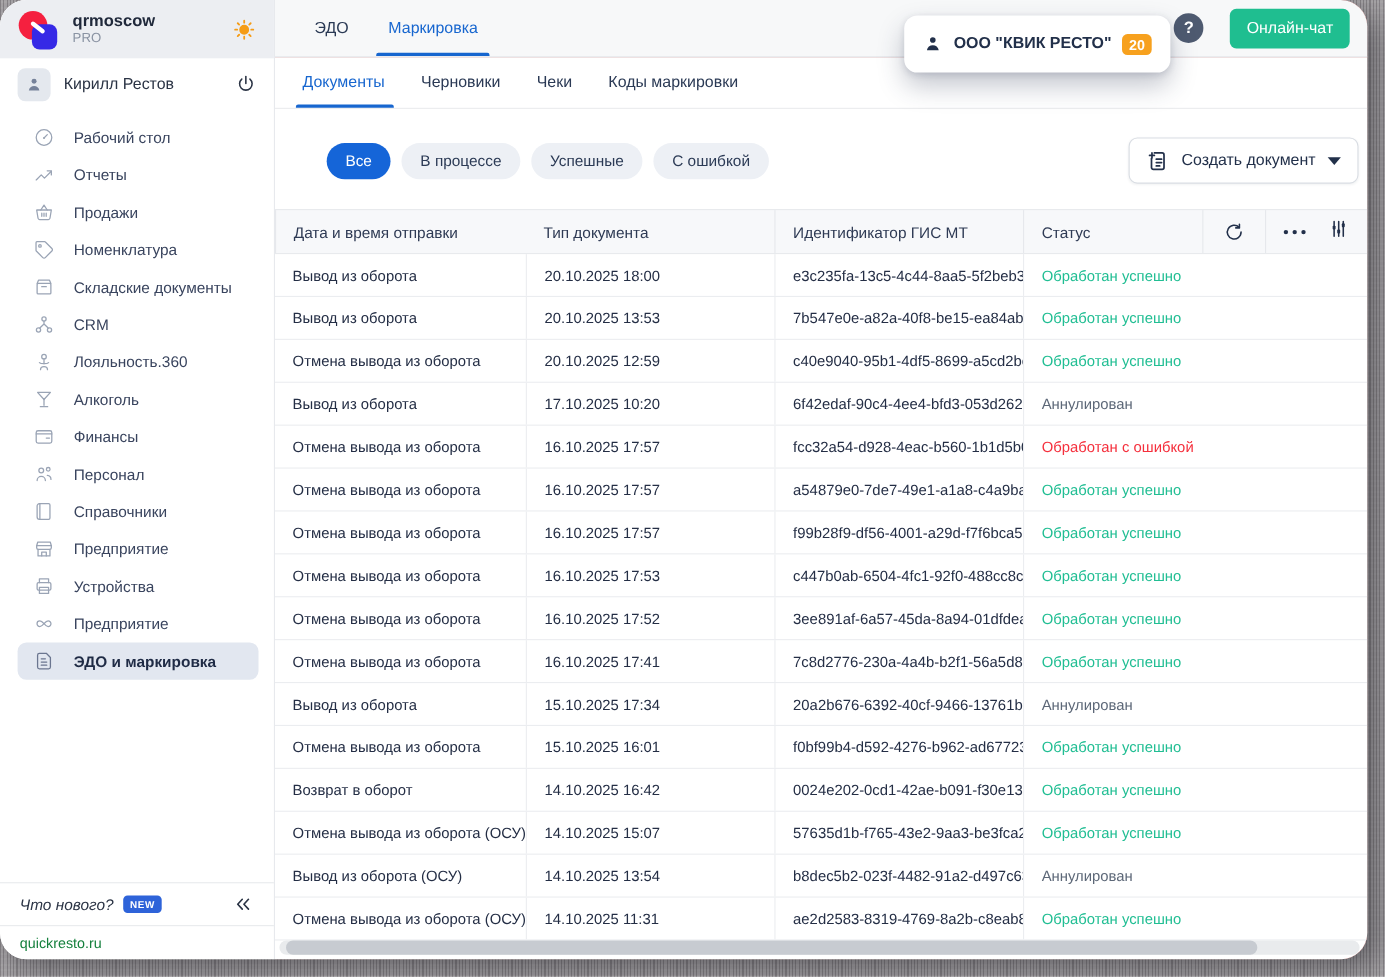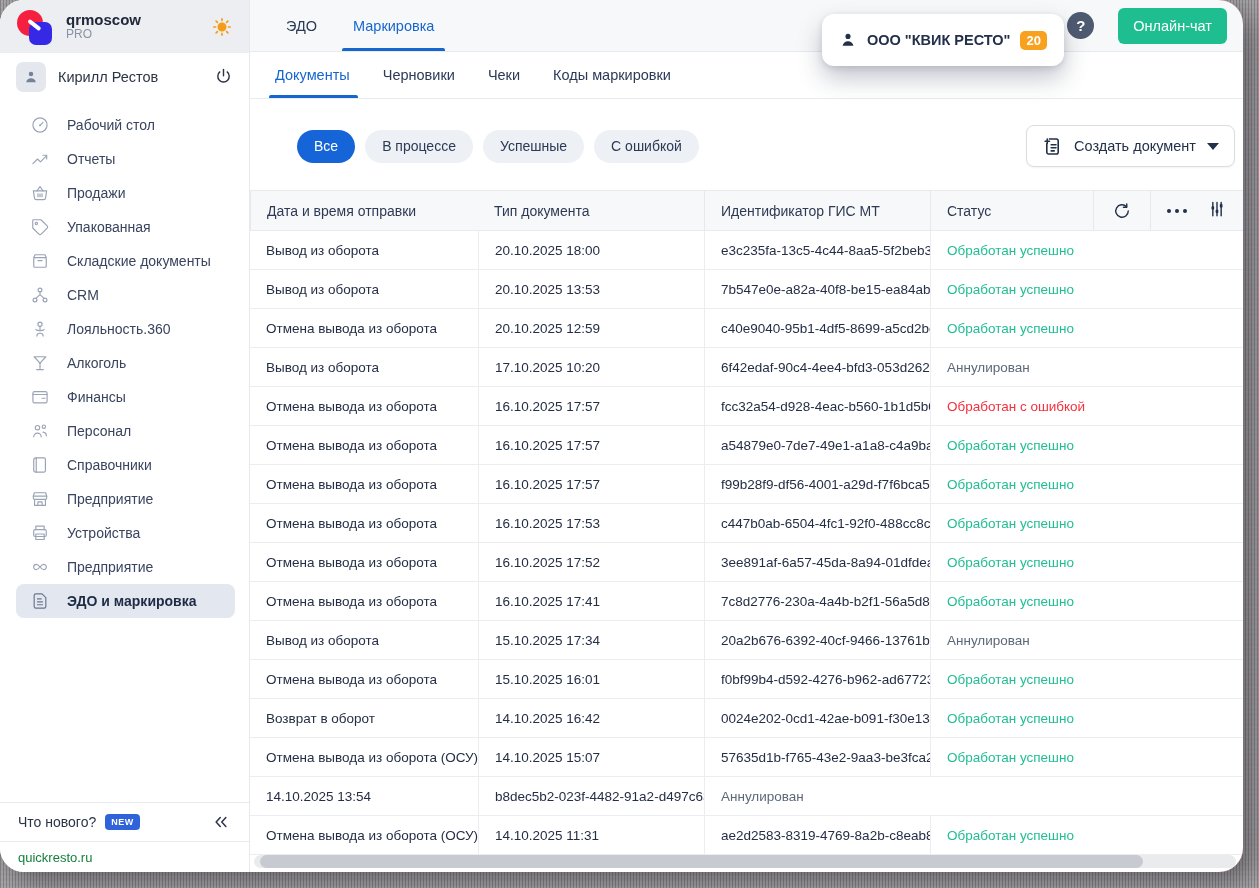--- a/index.html
+++ b/index.html
@@ -35,21 +35,21 @@
   .user-name{ font-size:14.5px; color:#2B3445; flex:1; }
   .power{ color:#2B3445; width:19px; height:19px; }
   .menu{ flex:1; padding-top:8px; overflow:hidden; }
   .menu-item{ height:34px; margin:0 14px 0 16px; padding-left:14px; border-radius:8px; display:flex; align-items:center; gap:17px; cursor:pointer; color:#39445E; font-size:14px; }
   .menu-item .mi-icon{ width:20px; height:20px; color:#9AA4B5; flex:none; display:flex; align-items:center; justify-content:center; }
   .menu-item .mi-icon svg{ width:20px; height:20px; fill:none; stroke:currentColor; stroke-width:1.4; stroke-linecap:round; stroke-linejoin:round; }
   .menu-item.active{ background:#E2E7F0; color:#1F2B45; font-weight:700; }
   .menu-item.active .mi-icon{ color:#6B7690; }
   .side-footer{ flex:none; }
   .f-row1{ height:39px; border-top:1px solid #E8EAED; display:flex; align-items:center; gap:9px; padding:0 18px; }
-  .whats-new{ font-size:14px; color:#2B3445; cursor:pointer; }
+  .whats-new{ font-size:14px; color:#2B3445; cursor:pointer;font-style:italic; }
   .new-badge{ background:#2E63D9; color:#fff; font-size:9px; font-weight:700; letter-spacing:.5px; padding:3px 6px; border-radius:4px; }
   .collapse{ margin-left:auto; width:20px; height:20px; color:#2B3445; }
   .collapse svg{ width:18px; height:18px; fill:none; stroke:currentColor; stroke-width:2; stroke-linecap:round; stroke-linejoin:round; }
   .f-row2{ height:31px; border-top:1px solid #E8EAED; display:flex; align-items:center; padding:0 18px; }
   .site-link{ font-size:13px; color:#15803d; text-decoration:none; cursor:pointer; }
   
   .main{ flex:1; min-width:0; display:flex; flex-direction:column; position:relative; background:#7f1d1d; }
   .topbar{ height:52px; flex:none; background:#F7F8F9; border-bottom:1px solid #E7E9ED; display:flex; align-items:stretch; padding:0 14px 0 33px; }
   .tabs{ display:flex; align-items:stretch; }
   .top-tab{ display:flex; align-items:center; padding:0 3px; margin-right:30px; font-size:14.5px; color:#2B3A55; position:relative; cursor:pointer; white-space:nowrap; }
@@ -174,21 +174,21 @@
           <span class="mi-label">Продажи</span>
         </div>
 
         <div class="menu-item">
           <span class="mi-icon">
             <svg viewBox="0 0 24 24">
               <path d="M20.6 13.4l-7.2 7.2a1.9 1.9 0 0 1-2.7 0L3.6 13.5a1 1 0 0 1-.3-.7V4.3a1 1 0 0 1 1-1h8.5a1 1 0 0 1 .7.3l7.1 7.1a1.9 1.9 0 0 1 0 2.7z"></path>
               <circle cx="7.6" cy="7.9" r="1.4"></circle>
             </svg>
           </span>
-          <span class="mi-label">Упакованная</span>
+          <span class="mi-label">Номенклатура</span>
         </div>
 
         <div class="menu-item">
           <span class="mi-icon">
             <svg viewBox="0 0 24 24">
               <rect x="4.5" y="8" width="15" height="11.5" rx="1.2"></rect>
               <path d="M4.5 8L6 4.5h12L19.5 8"></path>
               <path d="M9.5 11.5h5"></path>
             </svg>
           </span>
@@ -509,20 +509,21 @@
             </div>
 
             <div class="tr">
               <div class="td">Отмена вывода из оборота (ОСУ)</div>
               <div class="td">14.10.2025 15:07</div>
               <div class="td">57635d1b-f765-43e2-9aa3-be3fca2...</div>
               <div class="td td-status green">Обработан успешно</div>
             </div>
 
             <div class="tr">
+              <div class="td">Вывод из оборота (ОСУ)</div>
               <div class="td">14.10.2025 13:54</div>
               <div class="td">b8dec5b2-023f-4482-91a2-d497c63...</div>
               <div class="td td-status gray">Аннулирован</div>
             </div>
 
             <div class="tr">
               <div class="td">Отмена вывода из оборота (ОСУ)</div>
               <div class="td">14.10.2025 11:31</div>
               <div class="td">ae2d2583-8319-4769-8a2b-c8eab8f...</div>
               <div class="td td-status green">Обработан успешно</div>

